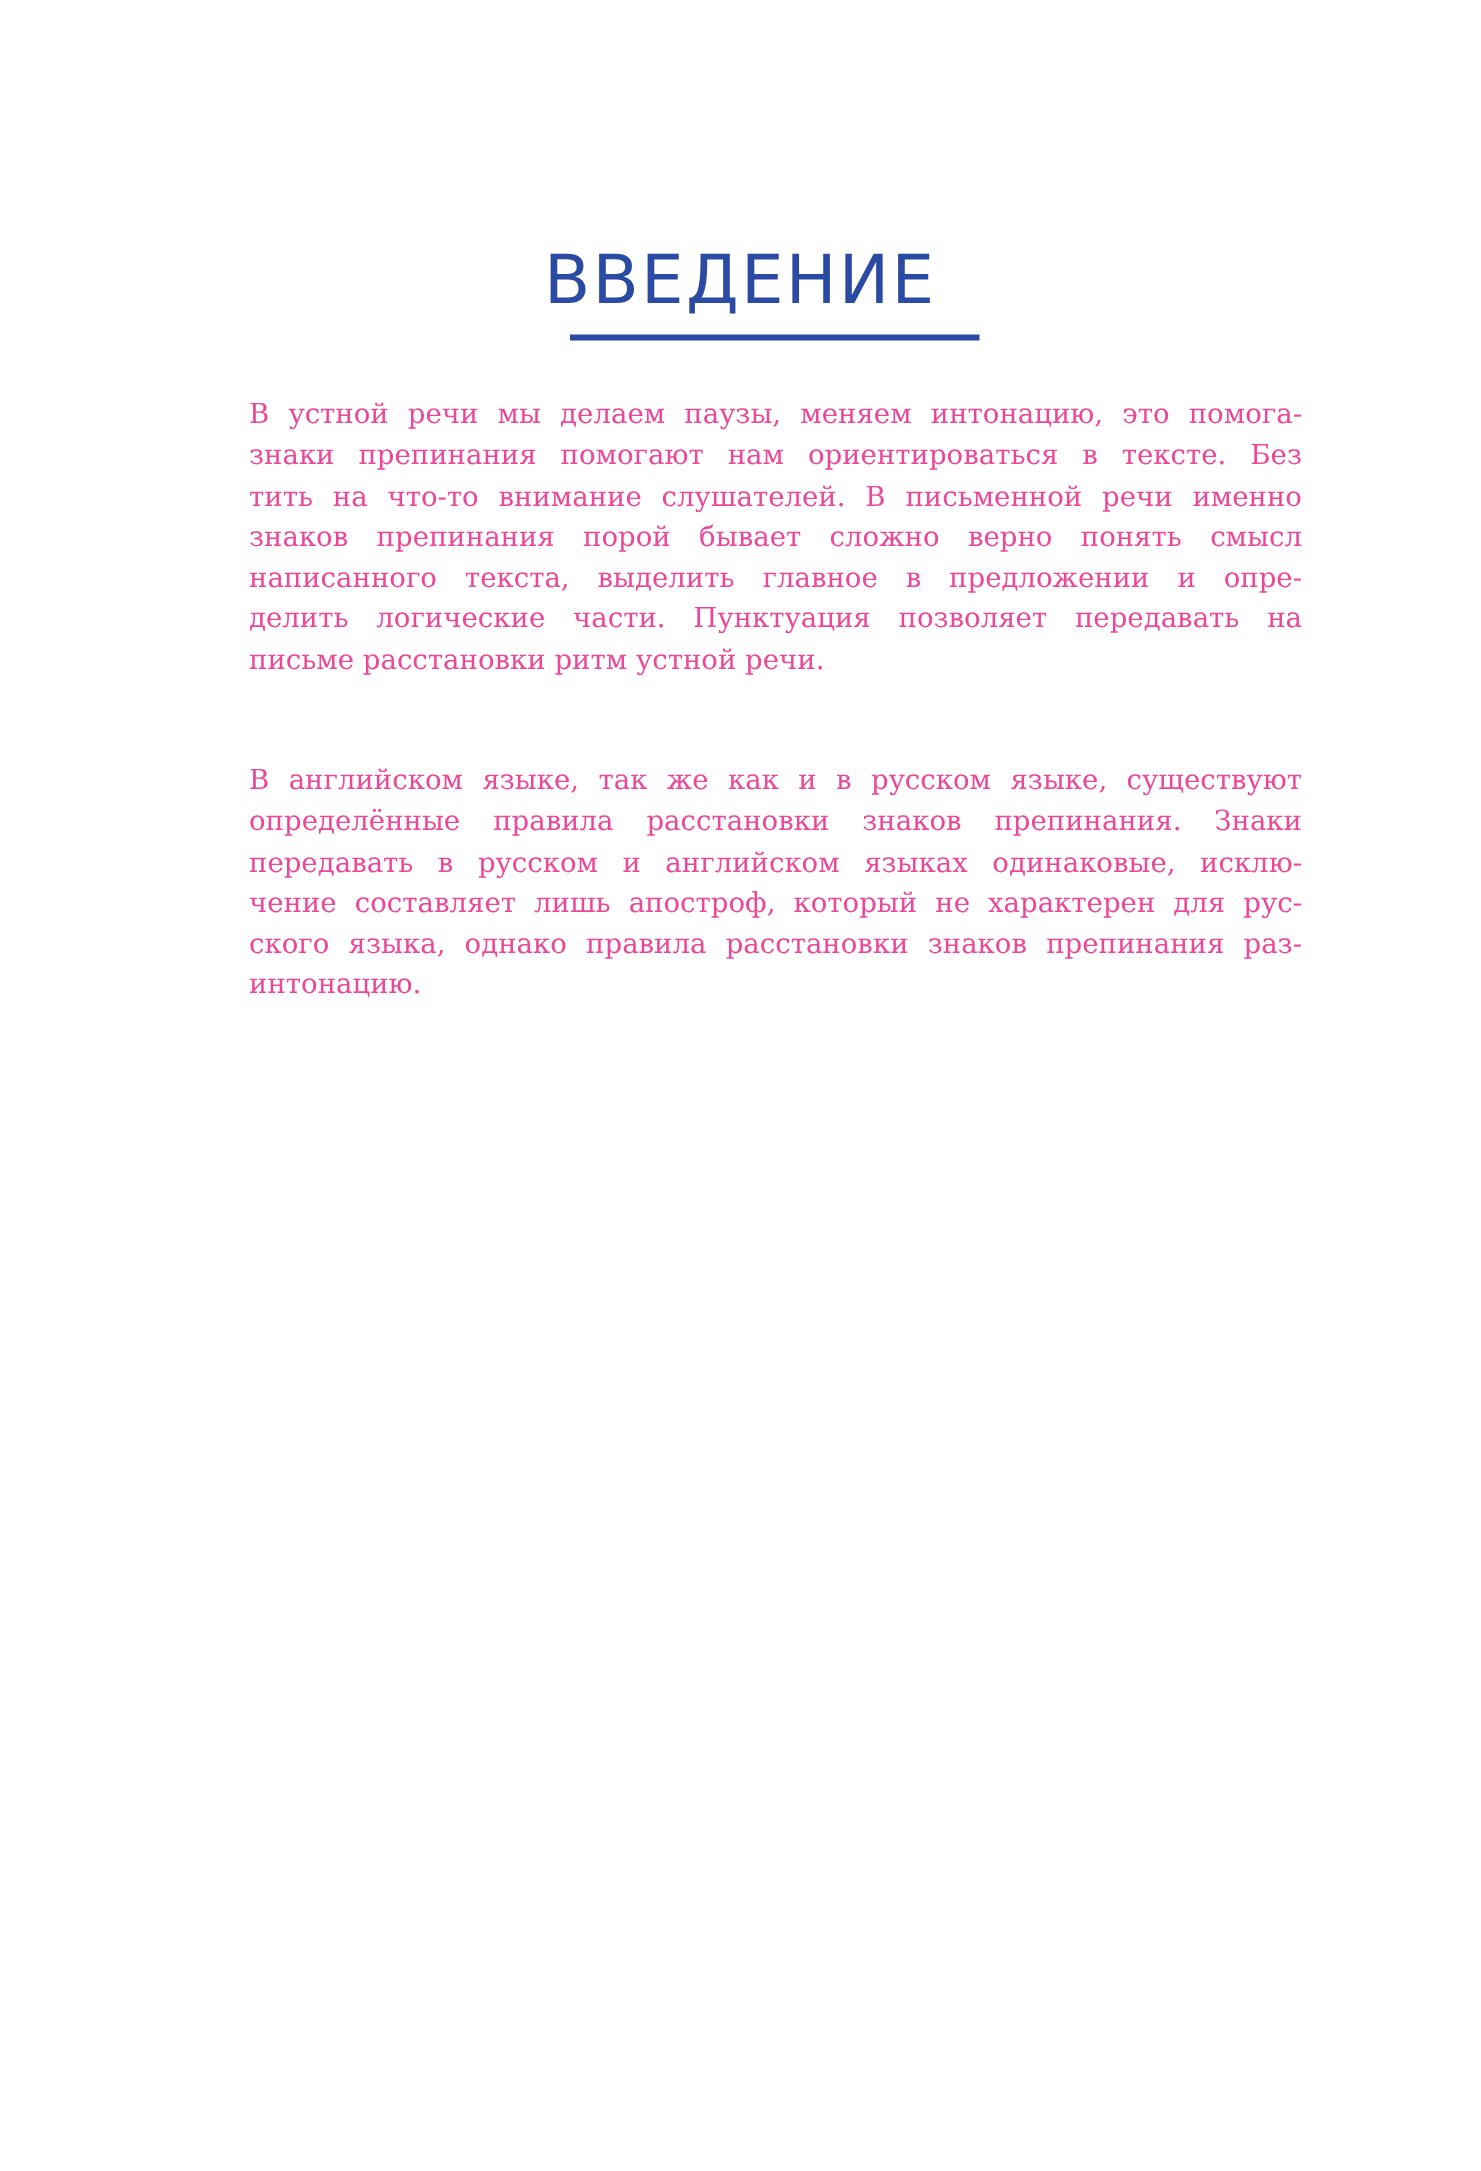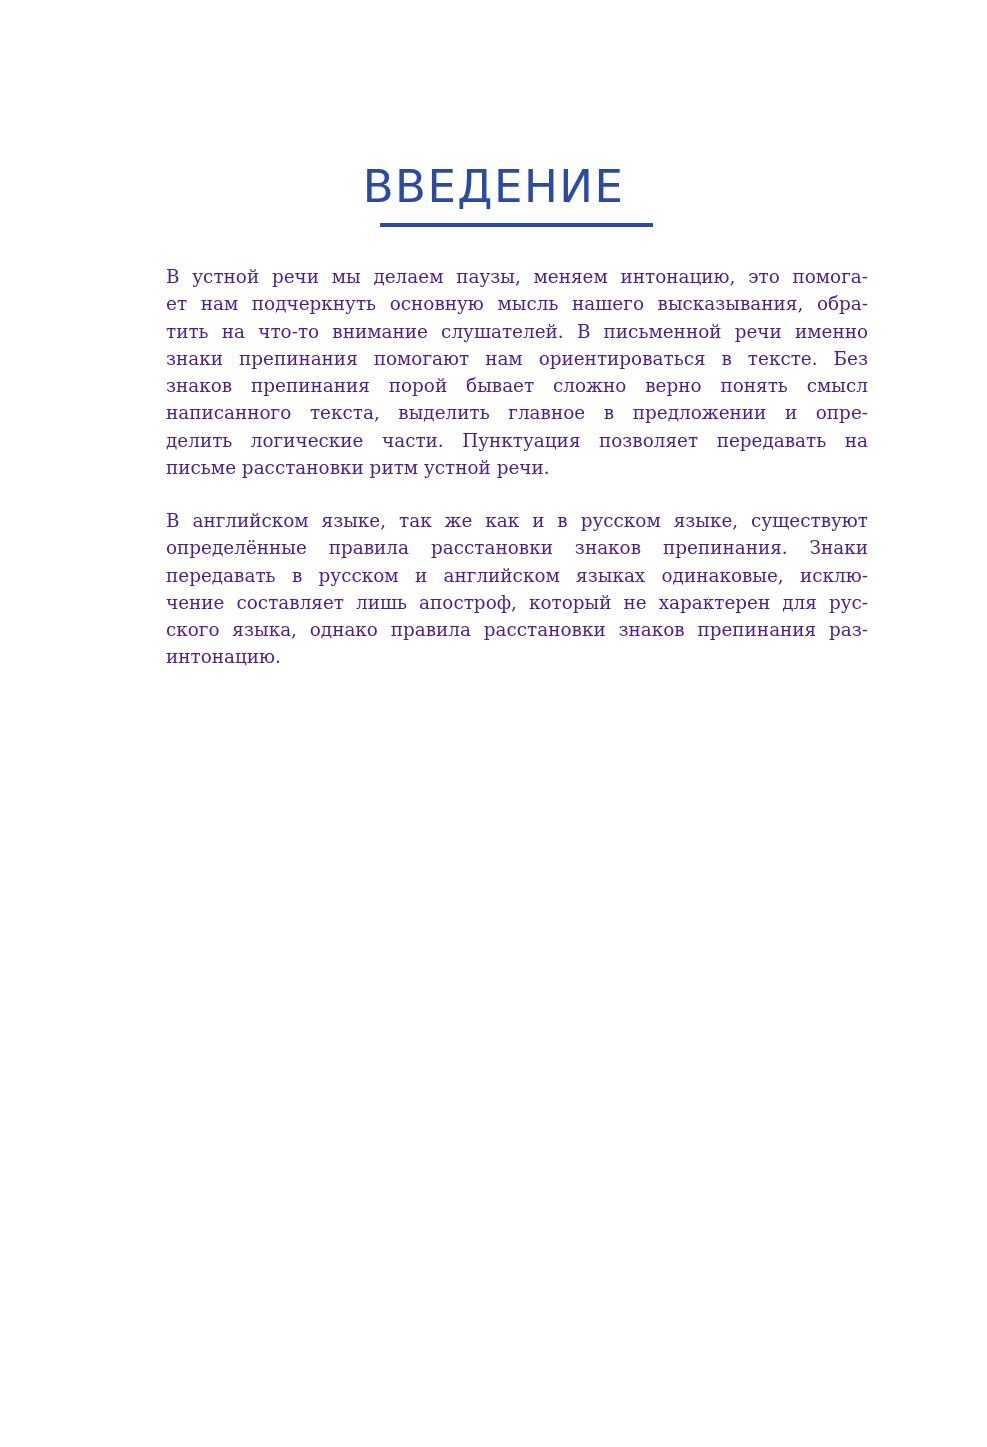--- a/index.html
+++ b/index.html
@@ -45,21 +45,21 @@
       width: 273px;
       height: 4px;
       background: #2a4aa4;
     }
     .body-text {
       position: absolute;
       left: 166px;
       width: 702px;
       font-family: "DejaVu Serif", "Liberation Serif", serif;
       font-size: 18.4px;
-      color: #4c1d95;
+      color: #ec4899;
     }
     .line {
       display: block;
       height: 27.3px;
       line-height: 27.3px;
       text-align: justify;
       text-align-last: justify;
       white-space: nowrap;
       overflow: visible;
     }
@@ -74,23 +74,22 @@
 
 <div class="page">
 
   <div class="heading-wrap">
     <h1 class="heading">ВВЕДЕНИЕ</h1>
   </div>
   <div class="heading-rule"></div>
 
   <div class="body-text para1">
     <span class="line">В устной речи мы делаем паузы, меняем интонацию, это помога-</span>
-    <span class="line">ет нам подчеркнуть основную мысль нашего высказывания, обра-</span>
+    <span class="line">знаки препинания помогают нам ориентироваться в тексте. Без</span>
     <span class="line">тить на что-то внимание слушателей. В письменной речи именно</span>
-    <span class="line">знаки препинания помогают нам ориентироваться в тексте. Без</span>
     <span class="line">знаков препинания порой бывает сложно верно понять смысл</span>
     <span class="line">написанного текста, выделить главное в предложении и опре-</span>
     <span class="line">делить логические части. Пунктуация позволяет передавать на</span>
     <span class="line last">письме расстановки ритм устной речи.</span>
   </div>
 
   <div class="body-text para2">
     <span class="line">В английском языке, так же как и в русском языке, существуют</span>
     <span class="line">определённые правила расстановки знаков препинания. Знаки</span>
     <span class="line">передавать в русском и английском языках одинаковые, исклю-</span>

